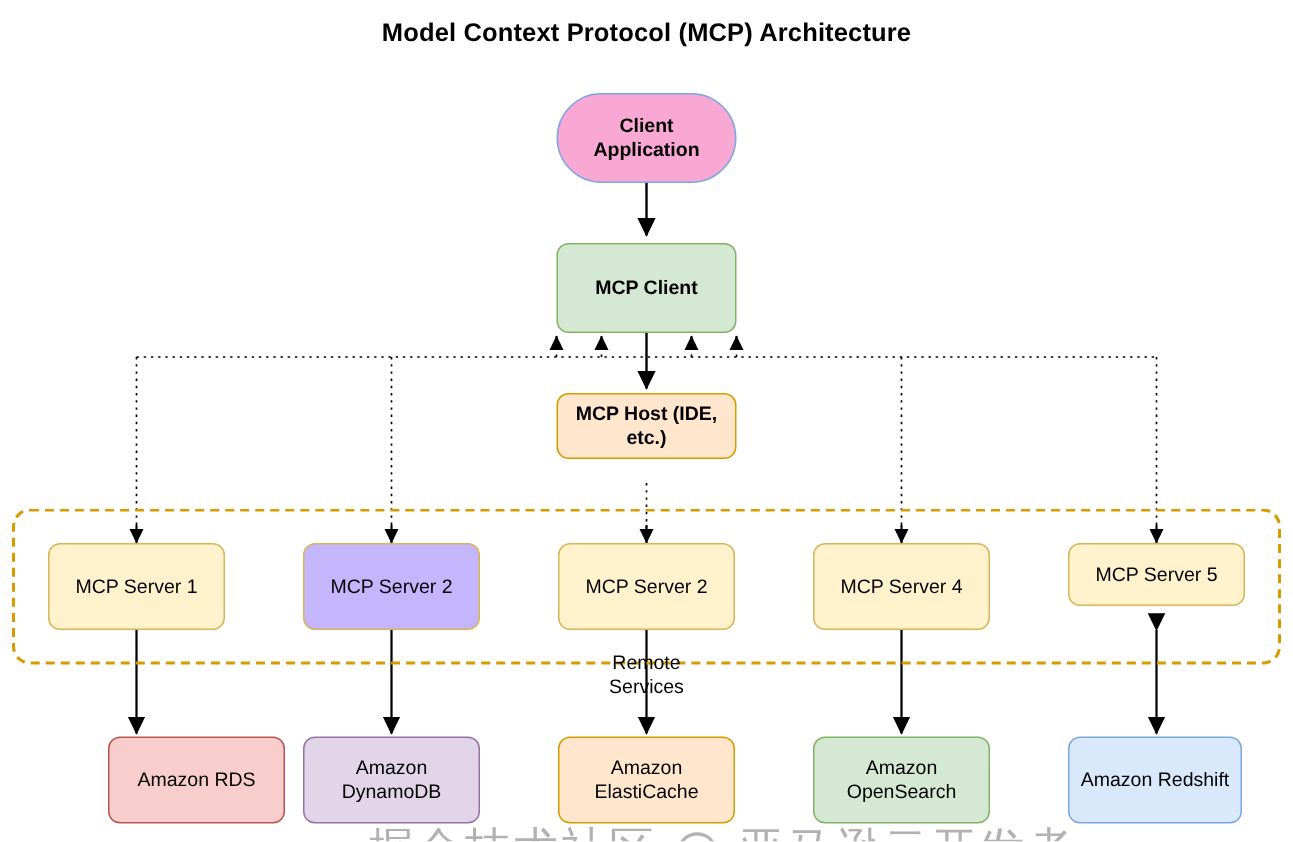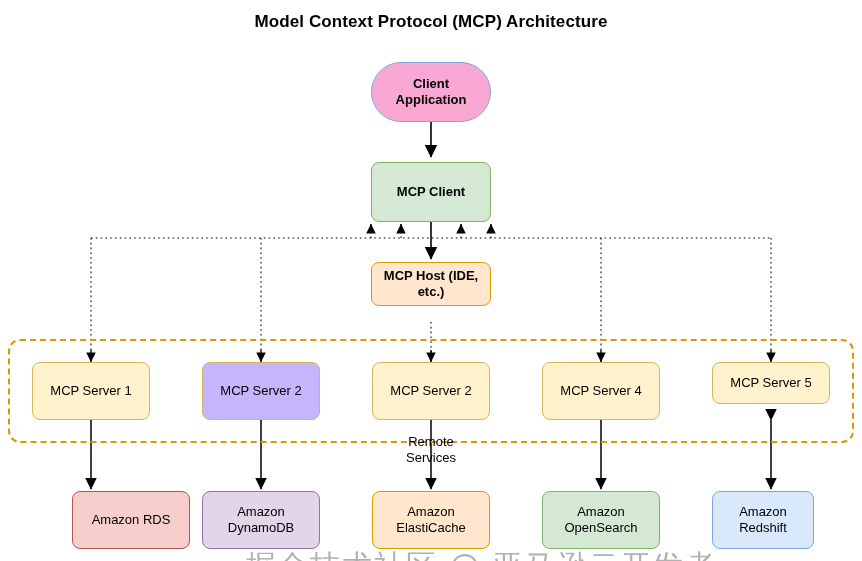--- a/index.html
+++ b/index.html
@@ -189,19 +189,19 @@
   <div class="node node-plain" style="left:202px; top:491px; width:118px; height:58px; background:#e1d5e7; border-color:#9673a6;">
     <span class="lbl">Amazon DynamoDB</span>
   </div>
   <div class="node node-plain" style="left:372px; top:491px; width:118px; height:58px; background:#ffe6cc; border-color:#d79b00;">
     <span class="lbl">Amazon ElastiCache</span>
   </div>
   <div class="node node-plain" style="left:542px; top:491px; width:118px; height:58px; background:#d5e8d4; border-color:#82b366;">
     <span class="lbl">Amazon
 OpenSearch</span>
   </div>
-  <div class="node node-plain" style="left:712px; top:491px; width:102px; height:58px; background:#dae8fc; border-color:#7ea6e0;">
+  <div class="node node-plain" style="left:712px; top:491px; width:116px; height:58px; background:#dae8fc; border-color:#7ea6e0;">
     <span class="lbl">Amazon Redshift</span>
   </div>
 
   <div class="watermark" style="left:246px; top:516px;margin-top:30px;">掘金技术社区 @ 亚马逊云开发者</div>
 
 </div>
 
 </body></html>

